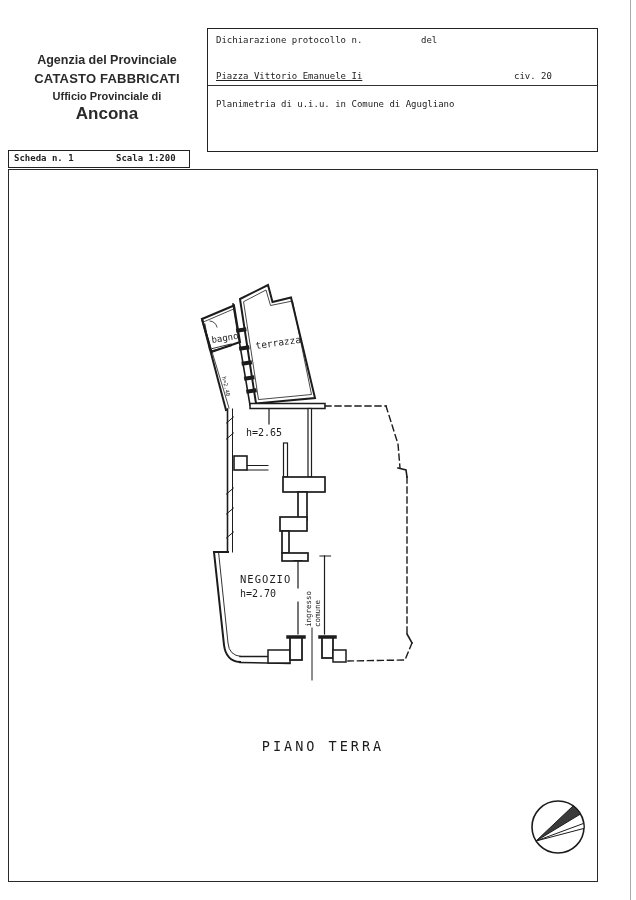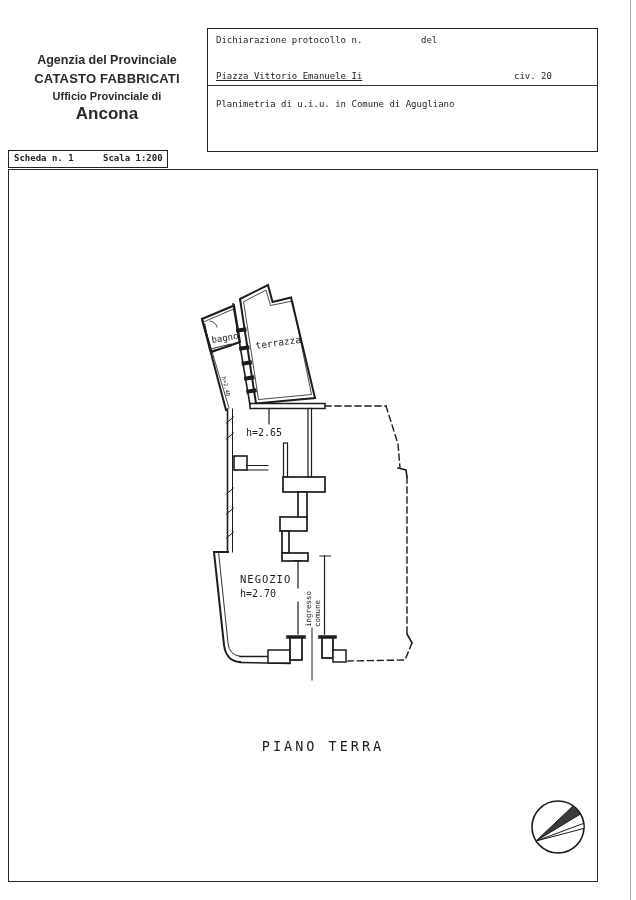--- a/index.html
+++ b/index.html
@@ -14,23 +14,23 @@
   
   .infobox{position:absolute;left:207px;top:28px;width:391px;height:124px;border:1.6px solid #222;box-sizing:border-box;font-family:"DejaVu Sans Mono",monospace;font-size:9px;color:#222;}
   .infobox .row{position:absolute;left:8px;white-space:nowrap;}
   .infobox .r1{top:6px;}
   .infobox .r2{top:24px;margin-top:46px;}
   .infobox .r3{top:42px;text-decoration:underline;}
   .infobox .del{position:absolute;left:213px;top:6px;}
   .infobox .civ{position:absolute;left:306px;top:42px;}
   .infobox .divider{position:absolute;left:0;top:56px;width:100%;height:0;border-top:1.4px solid #333;}
   
-  .scheda{position:absolute;left:8px;top:150px;width:160px;height:18px;border:1.6px solid #222;box-sizing:border-box;font-family:"DejaVu Sans Mono",monospace;font-size:9px;font-weight:bold;color:#222;}
+  .scheda{position:absolute;left:8px;top:150px;width:182px;height:18px;border:1.6px solid #222;box-sizing:border-box;font-family:"DejaVu Sans Mono",monospace;font-size:9px;font-weight:bold;color:#222;}
   .scheda .s1{position:absolute;left:5px;top:2px;}
-  .scheda .s2{position:absolute;left:94px;top:2px;}
+  .scheda .s2{position:absolute;left:107px;top:2px;}
   
   .drawbox{position:absolute;left:8px;top:169px;width:590px;height:713px;border:1.6px solid #2a2a2a;box-sizing:border-box;background:#fff;}
   .plan-svg{position:absolute;left:0;top:0;width:636px;height:900px;}
   .page-edge{position:absolute;left:630px;top:0;width:1px;height:900px;background:#aaa;}
   svg text{font-family:"DejaVu Sans Mono",monospace;fill:#1c1c1c;}
 </style>
 </head>
 <body>
 
 <div class="page">

